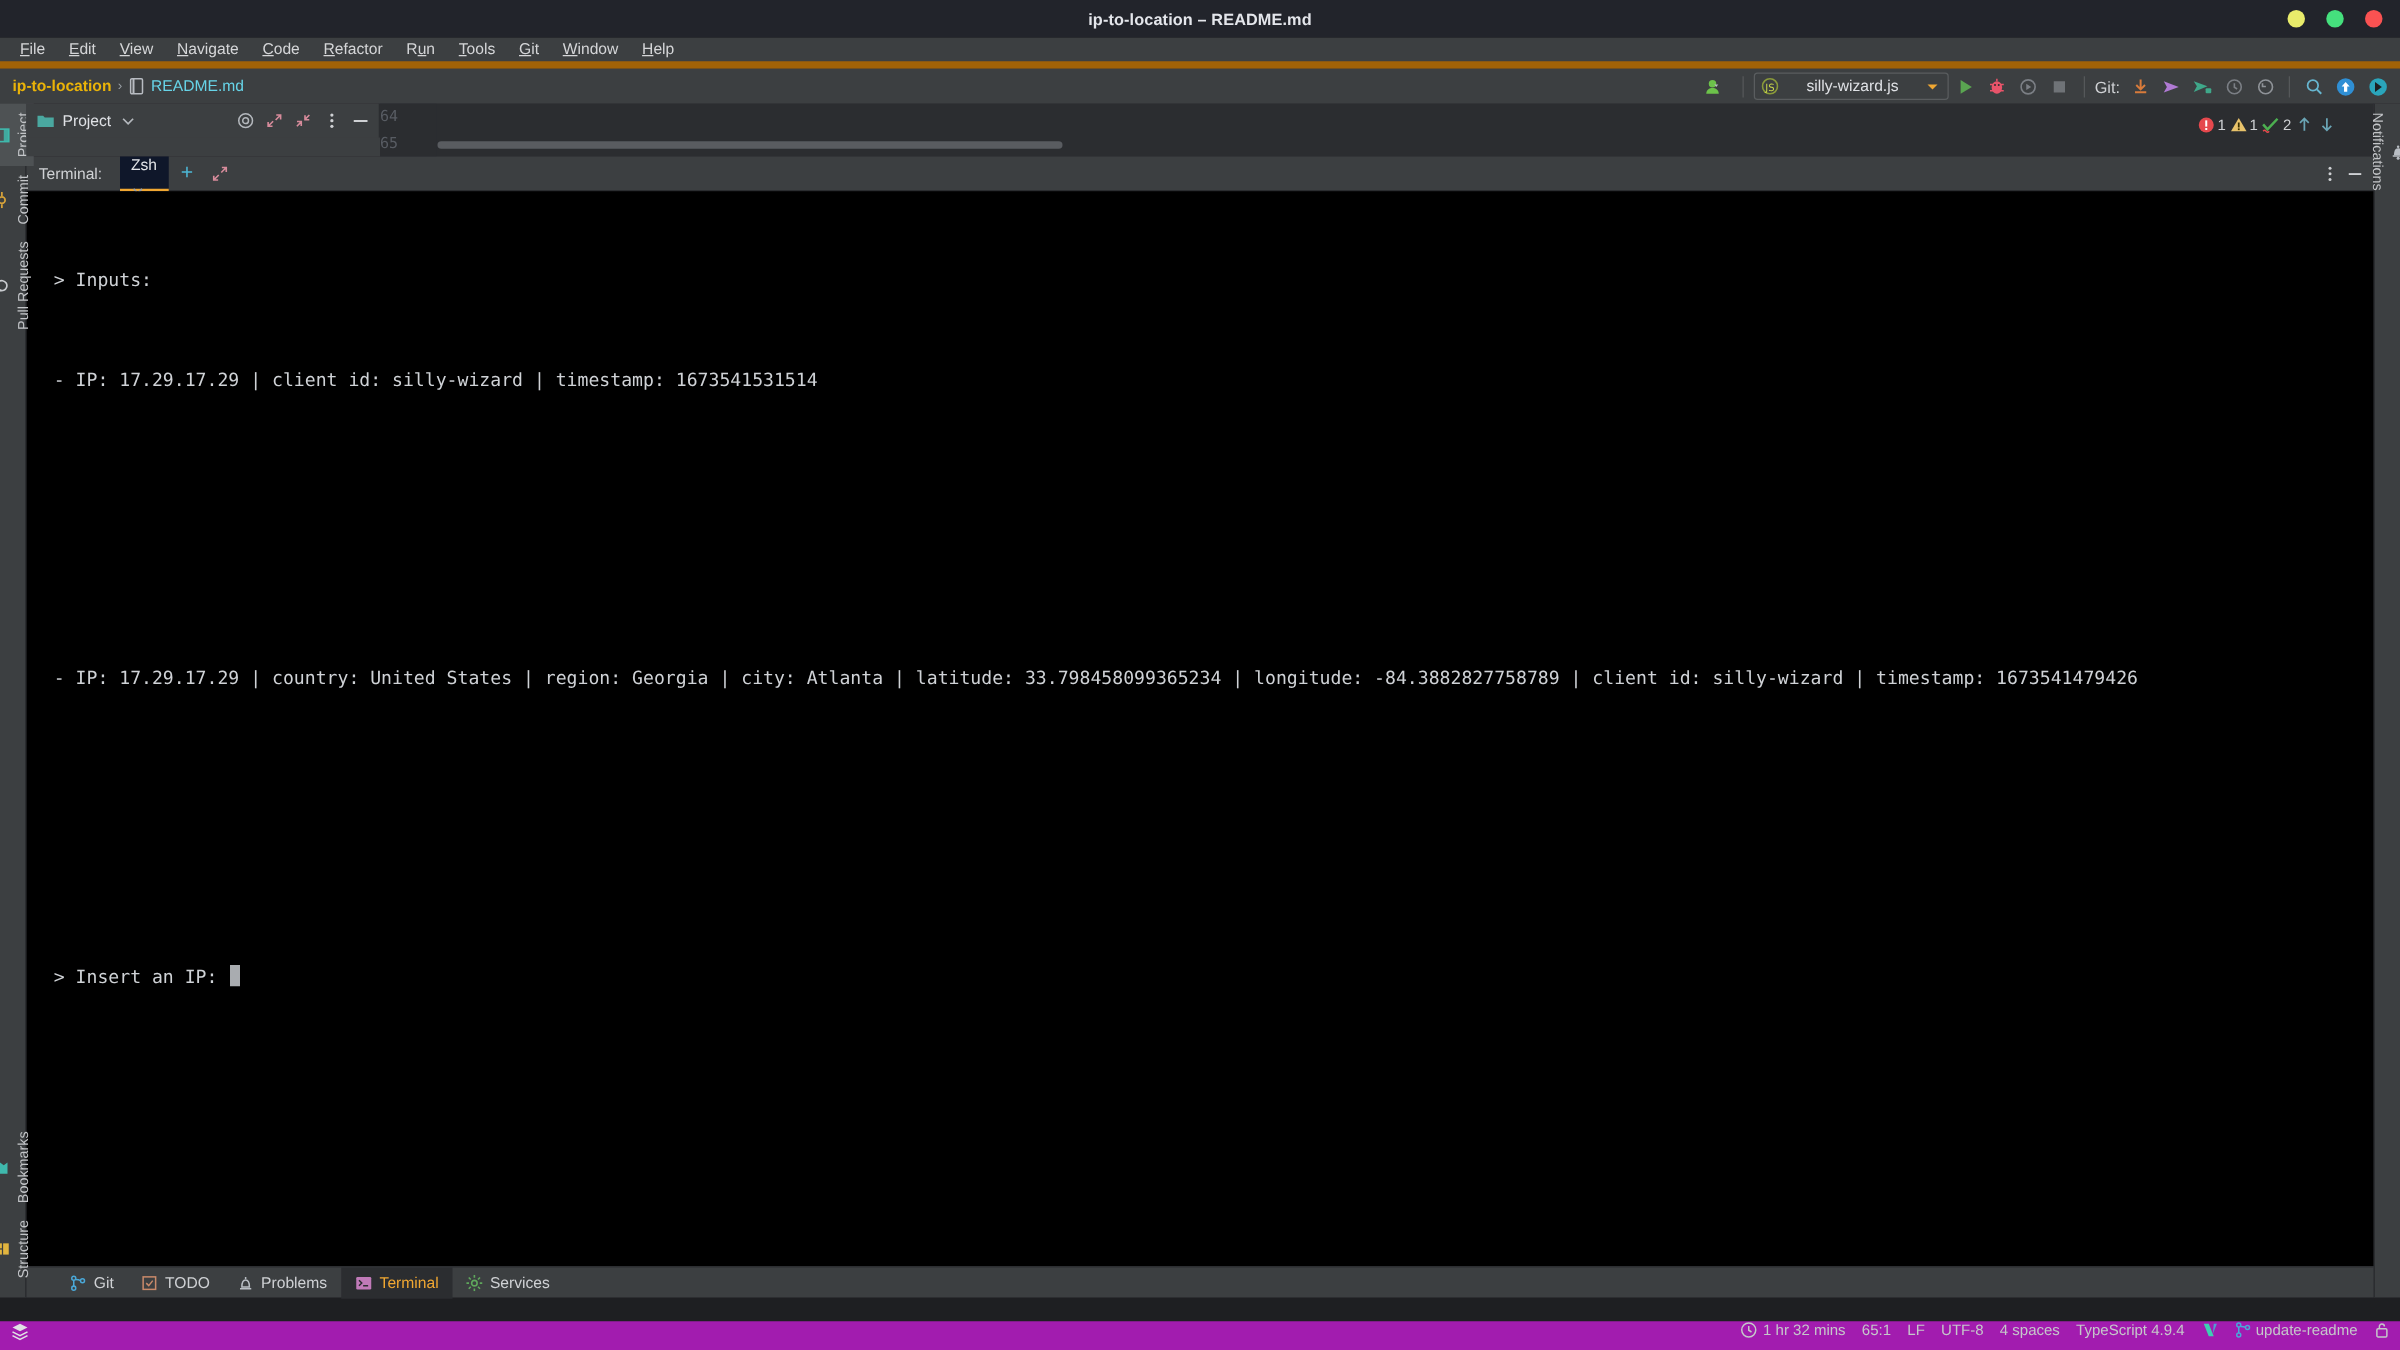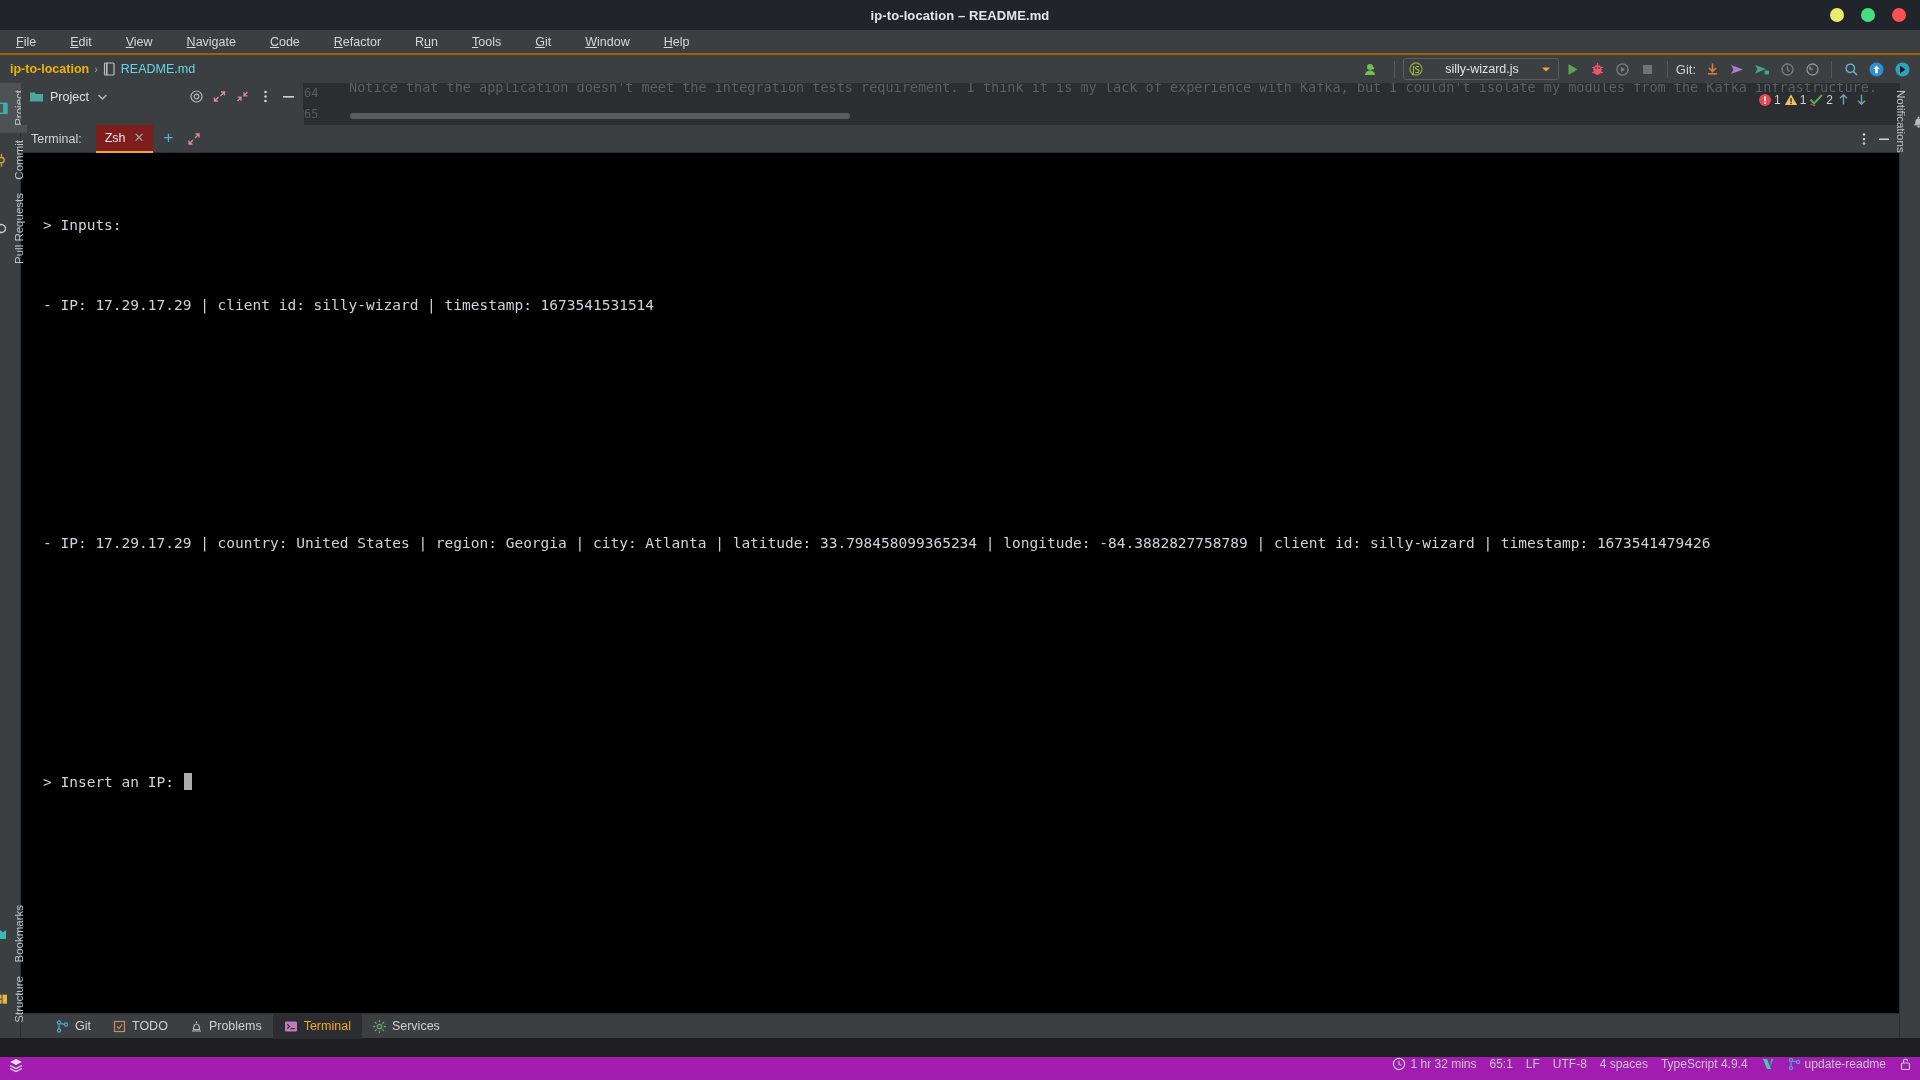--- a/index.html
+++ b/index.html
@@ -19,22 +19,22 @@
   }
   .titlebar-title { color: #e4e6eb; font-size: 13px; font-weight: bold; letter-spacing: .1px; }
   .winbtns { position: absolute; right: 14px; top: 0; height: 30px; display: flex; align-items: center; gap: 17px; }
   .wb { width: 14px; height: 14px; border-radius: 50%; display: block; }
   .wb.yellow { background: #e9ec6b; }
   .wb.green  { background: #45e07d; }
   .wb.red    { background: #fa5252; }
 
   
   .menubar {
-    height: 25px; background: #3c3f41; display: flex; align-items: center;
-    padding-left: 7px; gap: 16px; flex: 0 0 25px; border-bottom: 2px solid #a16207;
+    height: 25px; background: #3c3f41; display: flex; align-items: flex-end;
+    padding-left: 7px; gap: 1px; flex: 0 0 25px; border-bottom: 6px solid #a16207;
   }
   .menu-item {
     color: #d5d6d8; font-size: 12.5px; padding: 3px 9px; cursor: default; white-space: nowrap;
   }
   .menu-item .mn { text-decoration: underline; }
 
   
   .navbar {
     height: 28px; background: #3c3f41; display: flex; align-items: center;
     padding: 0 6px 0 10px; flex: 0 0 28px; gap: 4px;
@@ -112,22 +112,22 @@
   .iw-item { display: flex; align-items: center; gap: 2px; }
 
   
   .term-panel { flex: 1 1 auto; display: flex; flex-direction: column; min-height: 0; background: #1e1f22; }
   .term-tabbar {
     height: 28px; background: #3c3f41; display: flex; align-items: center;
     padding-left: 10px; gap: 0; flex: 0 0 28px; border-bottom: 1px solid #2b2d30;
   }
   .term-label { color: #cfd1d4; font-size: 12.5px; margin-right: 14px; }
   .term-tab {
-    height: 28px; display: flex; align-items: center; gap: 8px; padding: 0 9px;
-    color: #e3e5e8; font-size: 12.5px; border-bottom: 2px solid #f0a732; background: #7f1d1d;
+    height: 28px; display: flex; gap: 8px; padding: 0 9px;
+    color: #e3e5e8; font-size: 12.5px; border-bottom: 2px solid #f0a732; background: #0f172a; flex-direction: column;
   }
   .term-tab .x { color: #9aa0a6; font-size: 13px; }
   .term-add { color: #4db6d4; font-size: 17px; padding: 0 8px 2px 10px; }
   .term-tabbar-right { margin-left: auto; display: flex; align-items: center; gap: 6px; padding-right: 8px; }
   .term-body {
     flex: 1 1 auto; background: #000000; padding: 6px 0 0 22px; overflow: hidden;
     font-family: "DejaVu Sans Mono", monospace; font-size: 14.5px; line-height: 26.5px;
     color: #cfd2d6; white-space: pre-wrap; word-break: break-all;
   }
   .t-line { white-space: pre; }
@@ -405,21 +405,20 @@
                 </svg>
             </div>
           </div>
         </div>
 
         <div class="ghost-editor">
           <div class="ghost-gutter">
             <div>64</div>
             <div>65</div>
           </div>
-          <div class="ghost-text">Notice that the application doesn't meet the integration tests requirement. I think it is my lack of experience with Kafka, but I couldn't isolate my modules from the Kafka infrastructure.</div>
           <div class="ghost-scroll"></div>
           <div class="inspect-widget">
             <span class="iw-item">
               <span>
                 <svg width="14" height="14" viewBox="0 0 14 14">
                     <circle cx="7" cy="7" r="6" fill="#e5484d"></circle>
                     <rect x="6.2" y="3.3" width="1.6" height="5" fill="#fff"></rect>
                     <rect x="6.2" y="9.4" width="1.6" height="1.6" fill="#fff"></rect>
                   </svg>
               </span>

